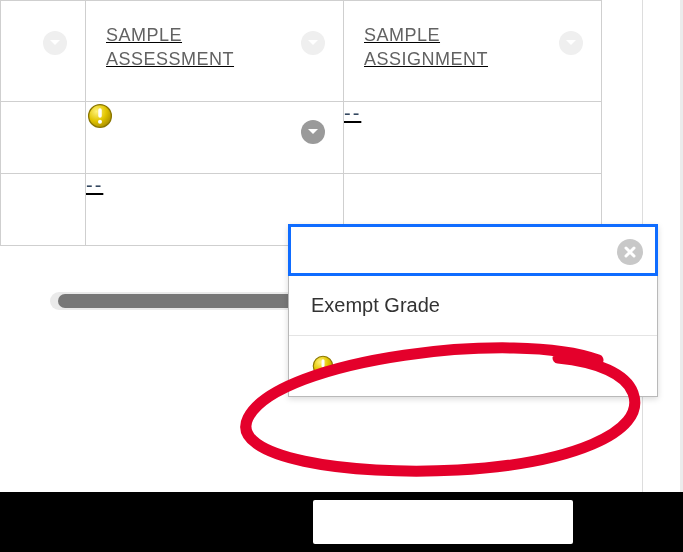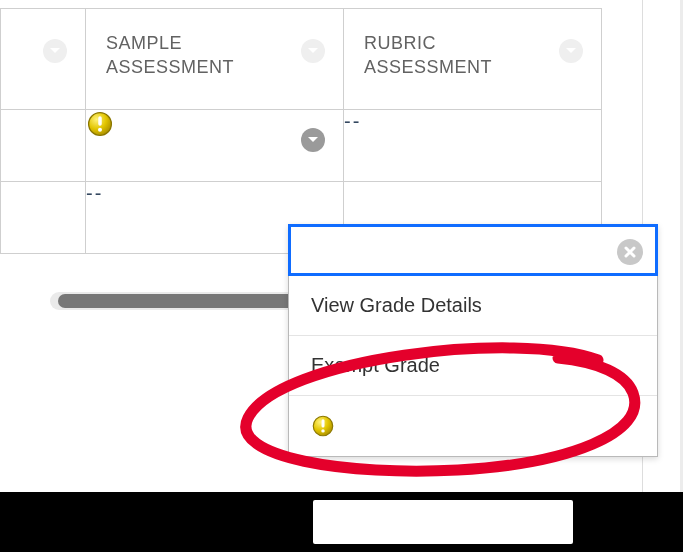--- a/index.html
+++ b/index.html
@@ -19,21 +19,22 @@
   }
   
   .right-rail-1 { position:absolute; right:40px; top:0; height:100%; width:1px; background:#ddd; }
   .right-rail-2 { position:absolute; right:0; top:0; height:100%; width:3px; background:#ececec; }
 
   table.grid {
     border-collapse: collapse;
     width: 600px;
     table-layout: fixed;
     margin-left: 0;
-    margin-top: 8px;
+    margin-top: 0;
+    text-decoration: underline;
   }
   table.grid th, table.grid td {
     border: 1px solid #cfcfcf;
     padding: 0;
     position: relative;
     vertical-align: top;
     background: #fff;
   }
   table.grid th { background:#fff; }
   colgroup .c0 { width: 85px; }
@@ -210,21 +211,21 @@
         </th>
         <th>
           <div class="header-cell">SAMPLE ASSESSMENT</div>
           <div class="chev light header">
             <svg width="12" height="12" viewBox="0 0 12 12">
                 <path d="M1 3 L6 8 L11 3 Z"></path>
               </svg>
           </div>
         </th>
         <th>
-          <div class="header-cell">RUBRIC ASSESSMENT</div>
+          <div class="header-cell">SAMPLE ASSIGNMENT</div>
           <div class="chev light header">
             <svg width="12" height="12" viewBox="0 0 12 12">
                 <path d="M1 3 L6 8 L11 3 Z"></path>
               </svg>
           </div>
         </th>
       </tr>
     </thead>
     <tbody>
       <tr class="row1">
@@ -271,23 +272,20 @@
   <div class="menu">
     <div class="input-row">
       <input type="text" value="" style="">
       <div class="close">
         <svg width="14" height="14" viewBox="0 0 14 14">
             <path d="M3 3 L11 11 M11 3 L3 11" stroke="#fff" stroke-width="3" stroke-linecap="round"></path>
           </svg>
       </div>
     </div>
     <div class="item">
-      <span>View Grade Details</span>
-    </div>
-    <div class="item">
       <span>Exempt Grade</span>
     </div>
     <div class="item">
       <span class="alert-icon" style="width:24px;height:24px">
         <svg viewBox="0 0 32 32" width="24" height="24">
           <circle cx="16" cy="16" r="13" fill="url(#g1)" stroke="#8a7600" stroke-width="1.5"></circle>
           <rect x="14" y="7" width="4" height="11" rx="2" fill="#fff"></rect>
           <circle cx="16" cy="22.5" r="2.3" fill="#fff"></circle>
         </svg>
       </span>

